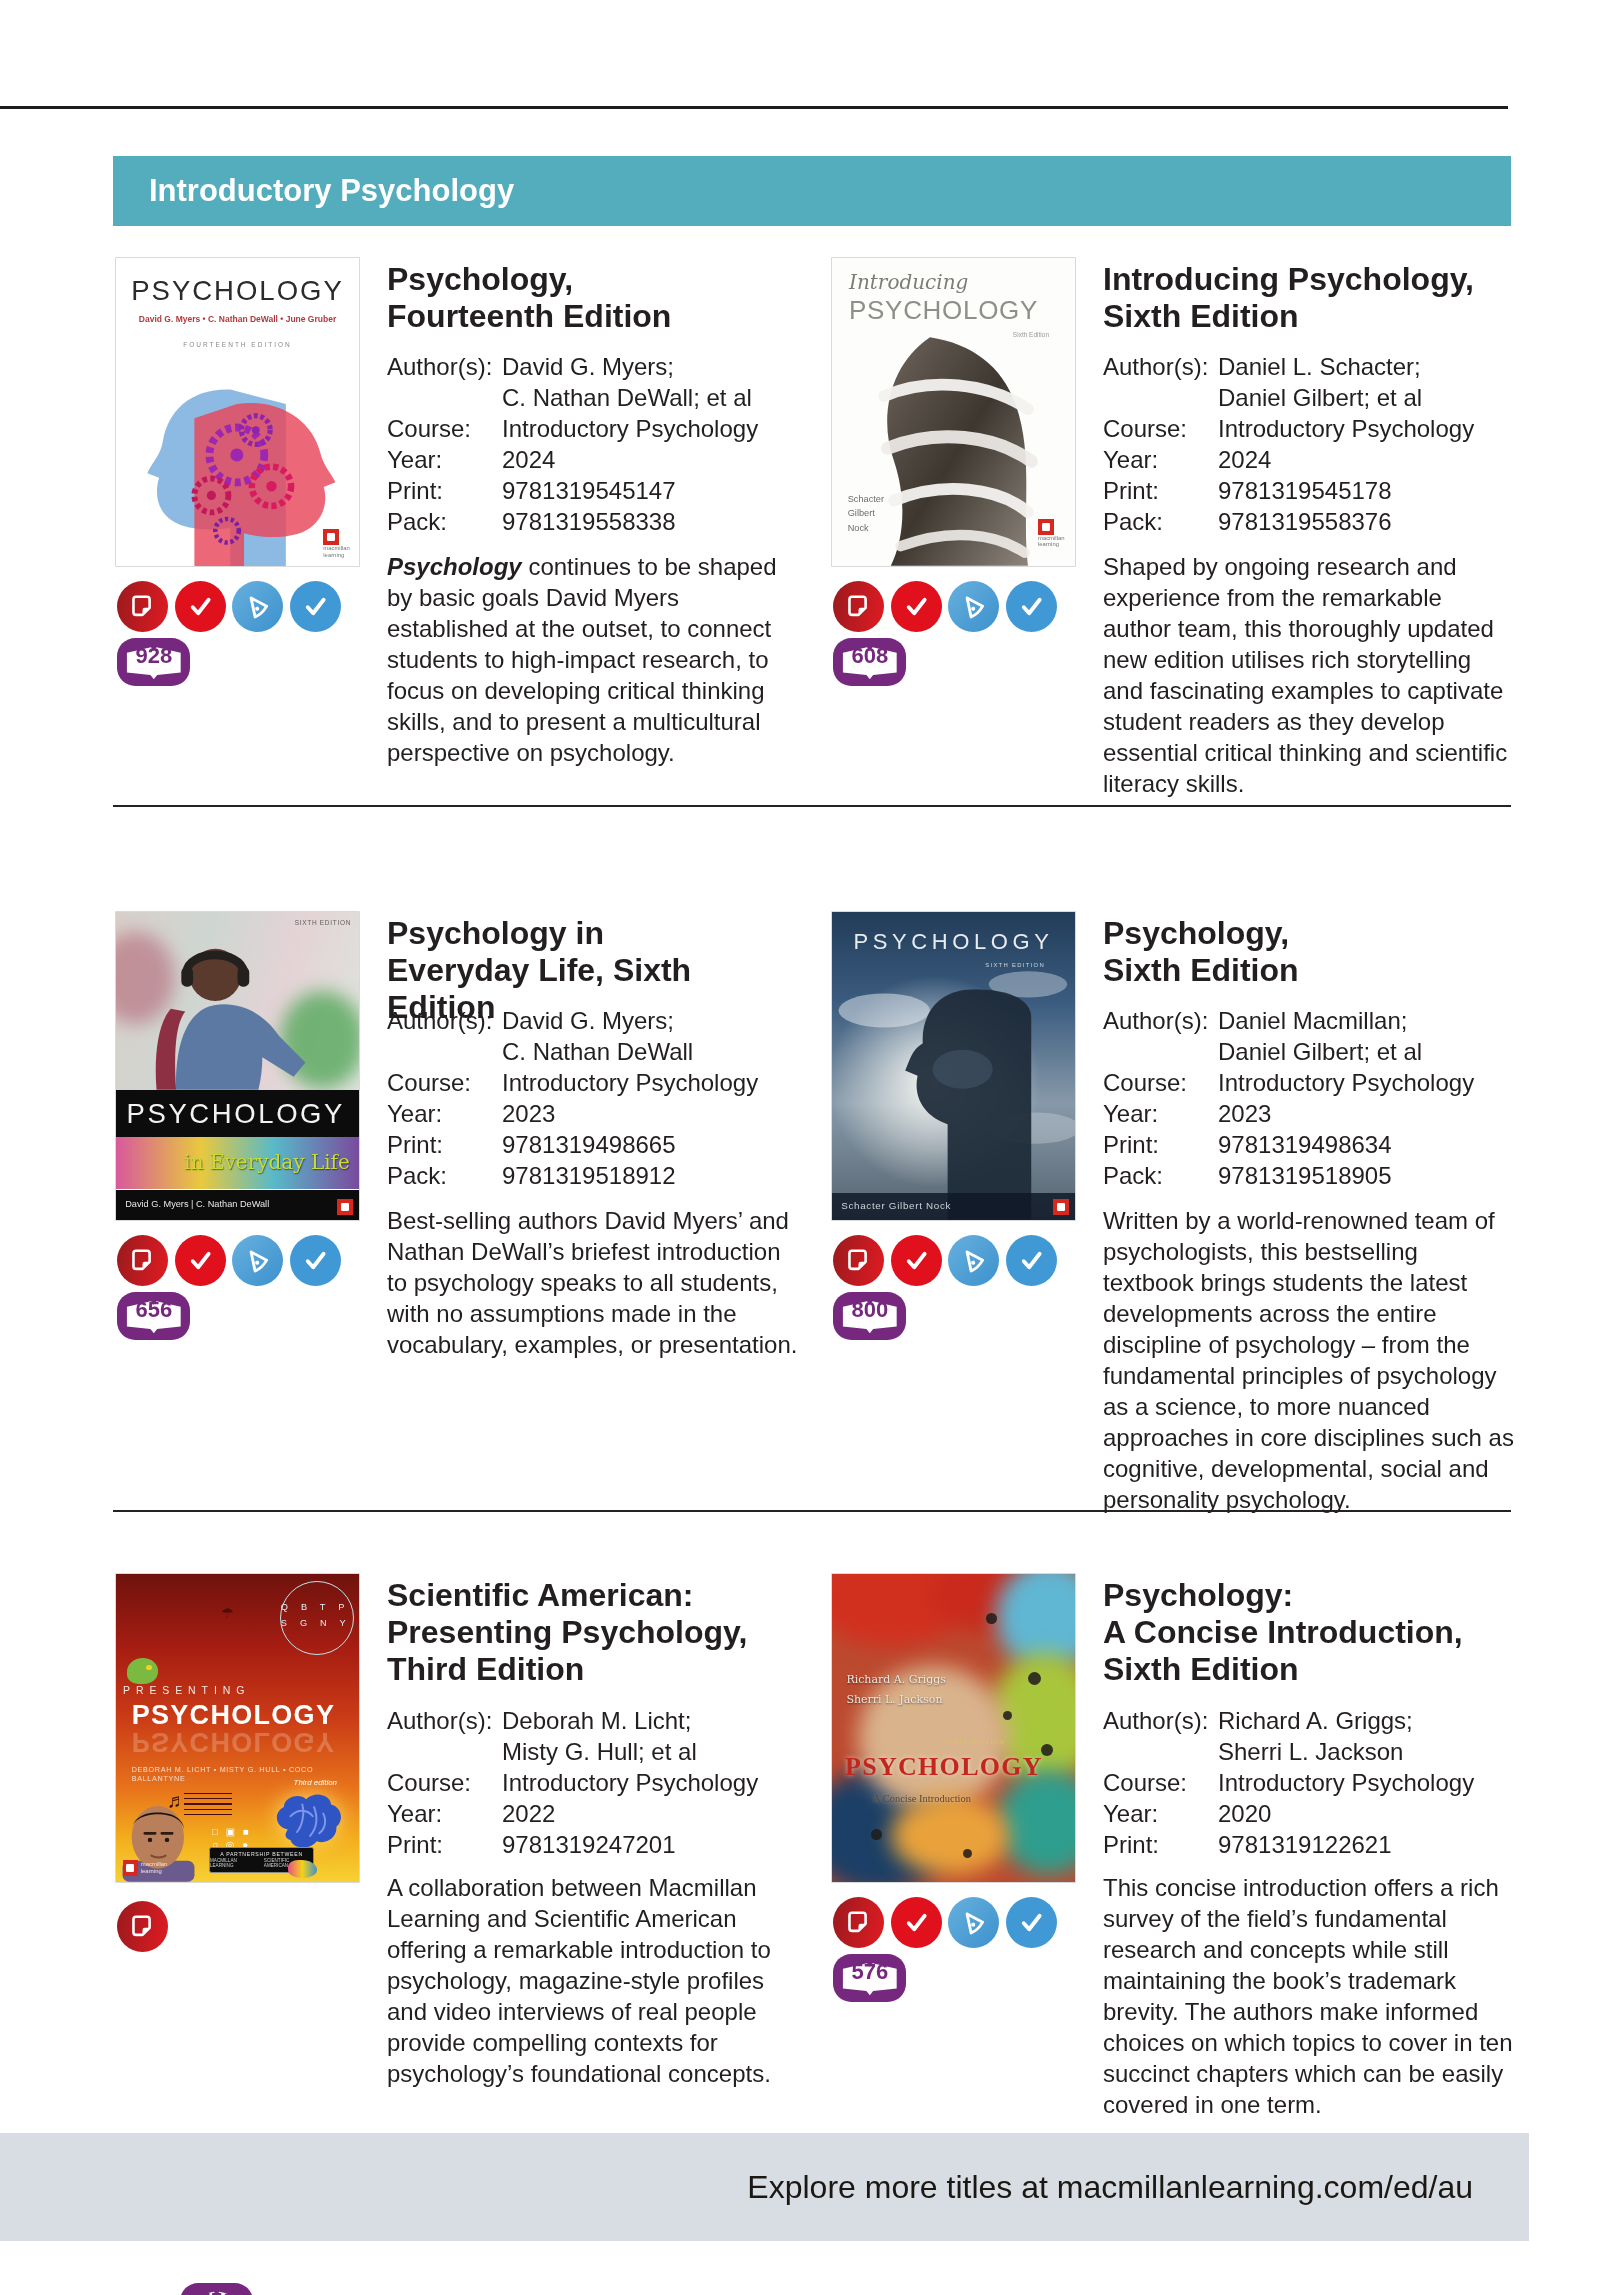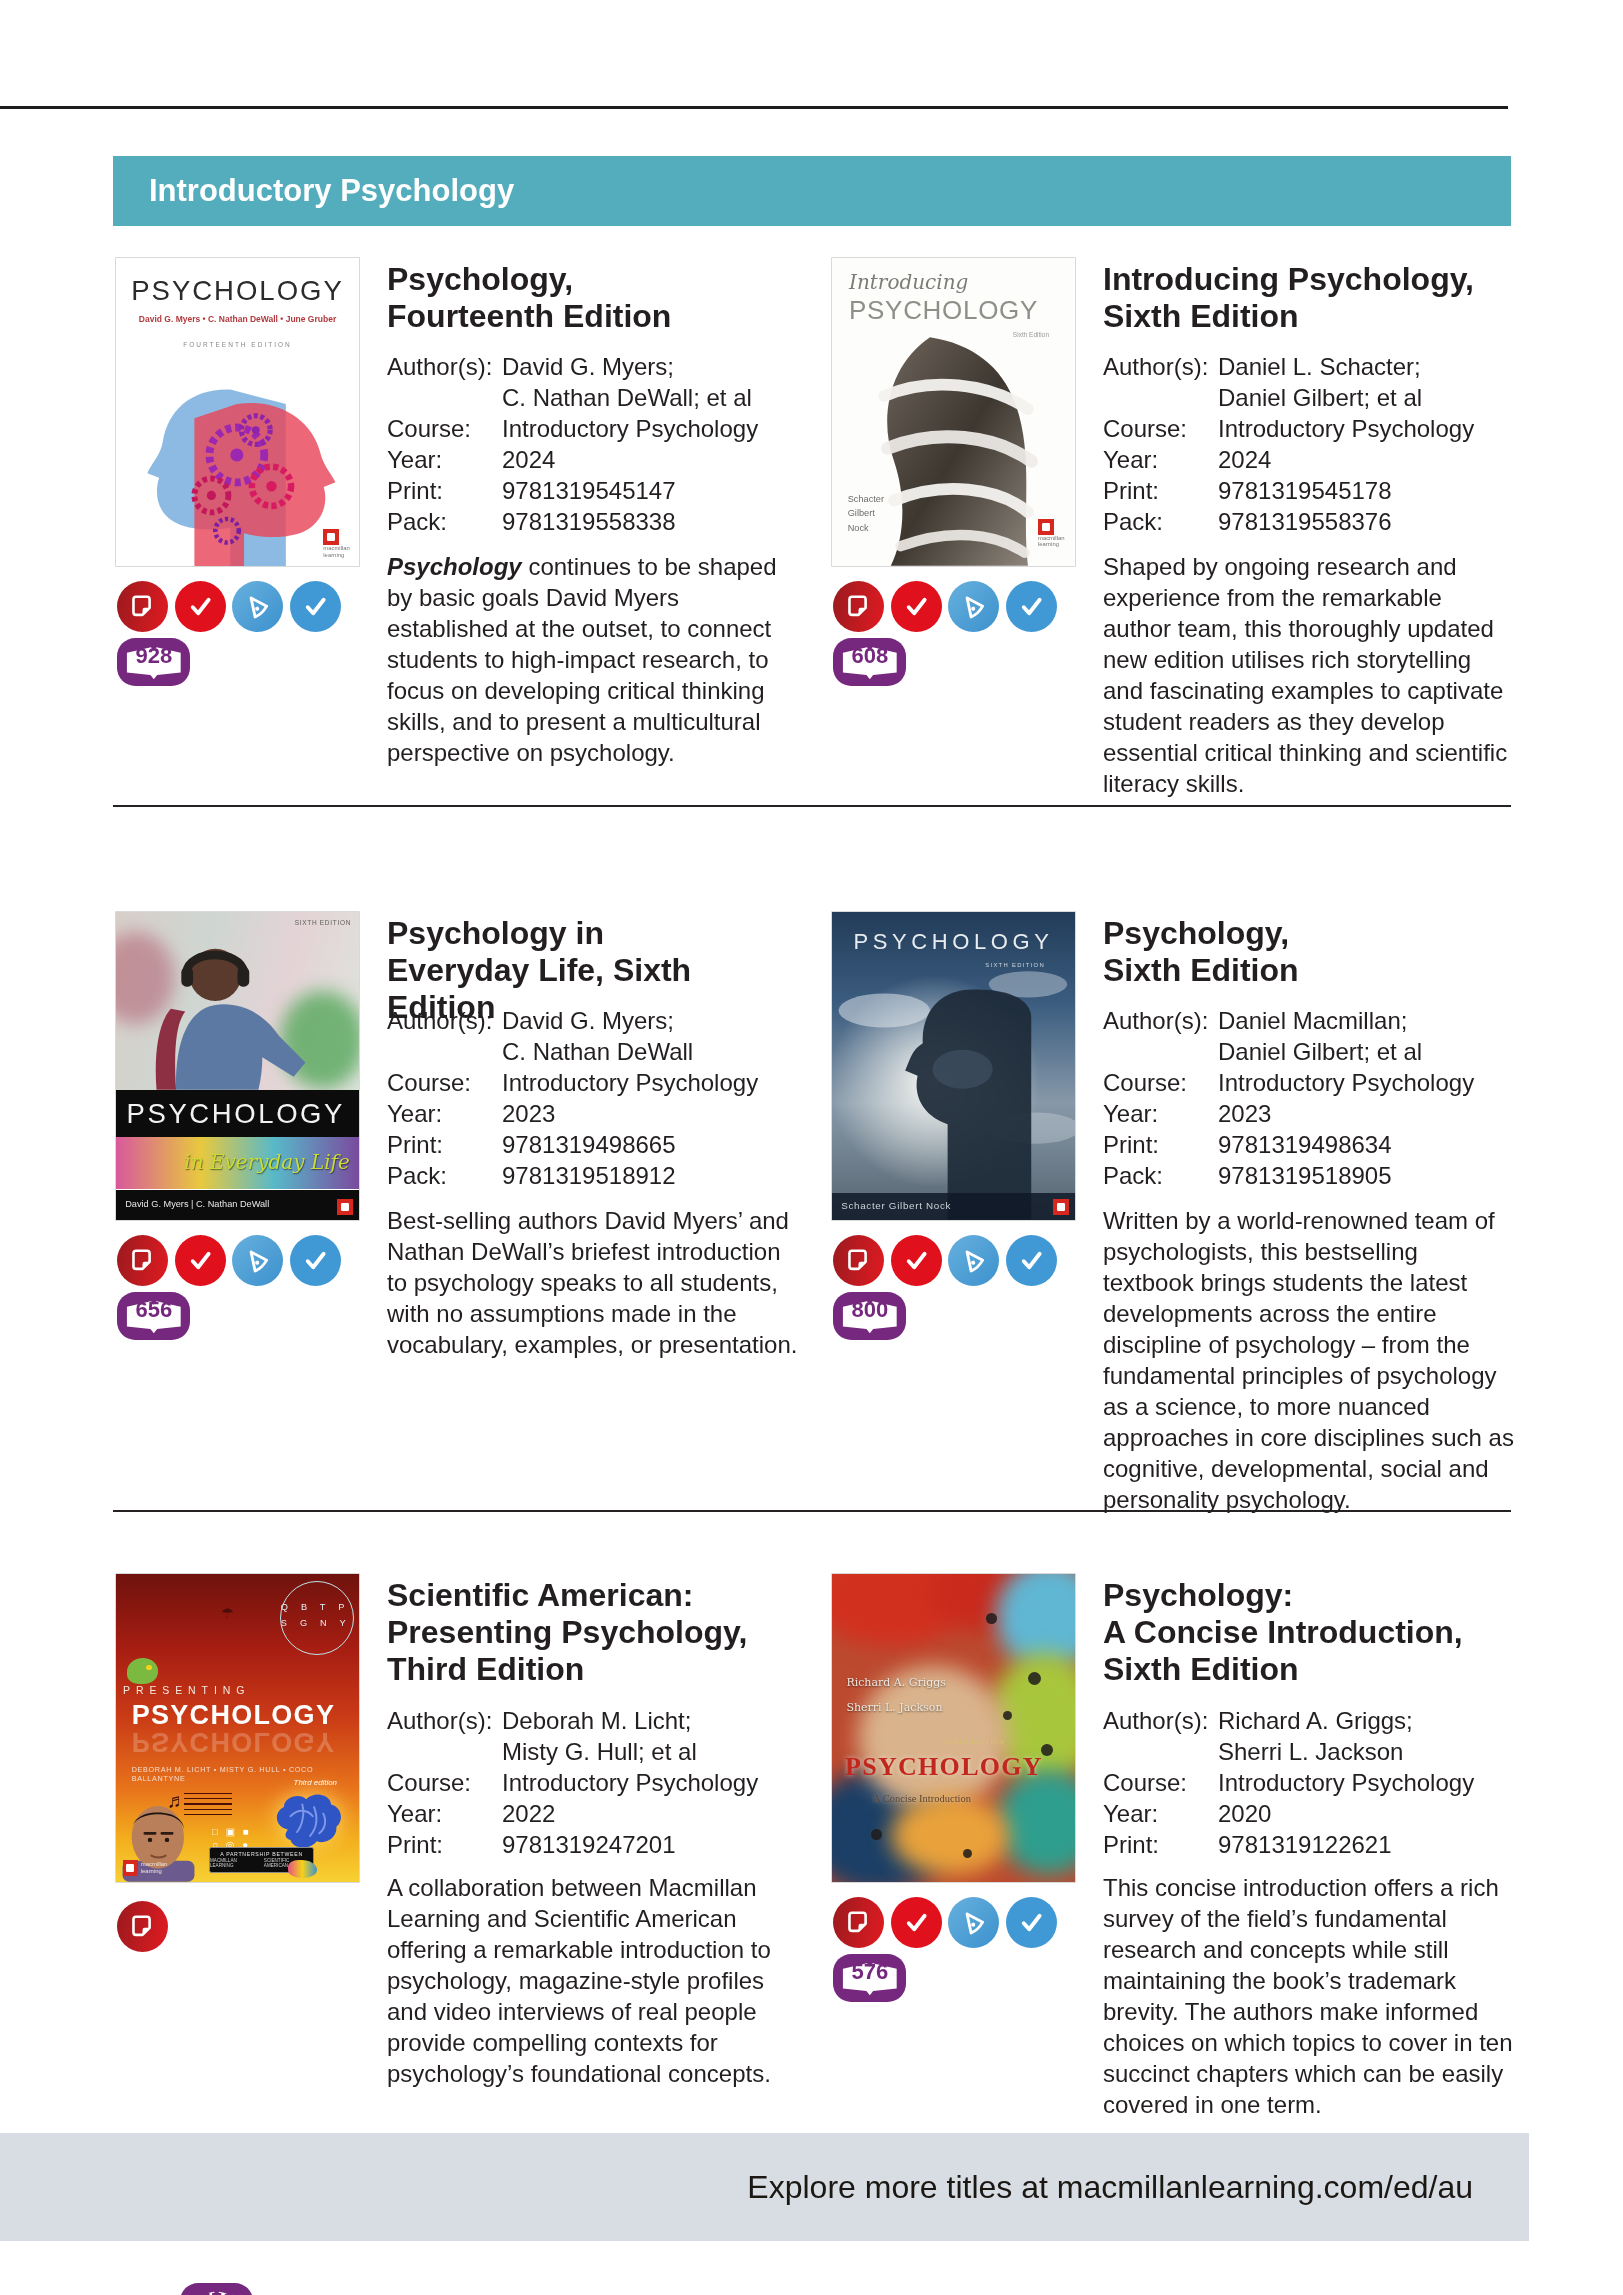--- a/index.html
+++ b/index.html
@@ -75,21 +75,21 @@
 
   
   .c3 .photo{position:absolute;inset:0 0 130px 0;background:linear-gradient(105deg,#d8cfc9 0%,#cfd6d2 35%,#e4d3d6 65%,#dde4dc 100%);}
   .c3 .blob{position:absolute;border-radius:50%;filter:blur(9.2px);}
   .c3 .e{position:absolute;right:7.9px;top:6.5px;font-size:6.5px;color:#5d5d5d;letter-spacing:0.7px;z-index:3;}
   .c3 .band{position:absolute;left:0;top:178px;width:100%;height:47px;background:#0c0c0c;z-index:2;}
   .c3 .band span{position:absolute;left:10.5px;top:7.9px;font-size:27.5px;letter-spacing:2.6px;color:#f2f2f2;}
   .c3 .graf{position:absolute;left:0;top:225px;width:100%;height:52px;
      background:linear-gradient(90deg,#d8599b,#e8c93e 35%,#58b9c9 65%,#7a4a9e);z-index:2;}
   .c3 .sub{position:absolute;right:9.2px;top:238px;z-index:3;font-family:"DejaVu Serif",serif;
-     font-style:italic;font-size:20px;color:#cadd34;text-shadow:0.7px 1.3px 1.3px rgba(0,0,0,.55);}
+     font-size:20px;color:#cadd34;text-shadow:0.7px 1.3px 1.3px rgba(0,0,0,.55);}
   .c3 .bar{position:absolute;left:0;bottom:0;width:100%;height:30px;background:#0c0c0c;z-index:3;}
   .c3 .bar span{position:absolute;left:9.2px;top:9.2px;font-size:9.2px;color:#e8e8e8;}
   .c3 .ml{position:absolute;right:6.5px;bottom:5.2px;z-index:4;}
   .c3 svg{position:absolute;z-index:1;}
 
   
   .c4{background:linear-gradient(180deg,#223c59 0%,#3c5d80 30%,#8799a9 62%,#55636f 100%);}
   .c4 .glow{position:absolute;inset:0;background:radial-gradient(circle at 42% 55%,rgba(255,255,248,.95),rgba(255,255,255,0) 48%);}
   .c4 .t{position:absolute;left:0;top:17px;width:100%;text-align:center;font-size:22px;letter-spacing:4.6px;color:#e8ecef;}
   .c4 .e{position:absolute;right:30px;top:50px;font-size:5.9px;letter-spacing:1.3px;color:#cfd6dd;}
@@ -123,21 +123,21 @@
   .c5 .part .pl{display:flex;justify-content:center;gap:3.9px;font-size:4.6px;color:#cfcfcf;}
   .c5 .ml5{position:absolute;left:6.5px;bottom:6.5px;display:flex;gap:2.6px;align-items:center;}
   .c5 .ml5 .mtxt{color:#f2e4da;}
   .c5 .mask{position:absolute;right:42px;bottom:3.9px;width:29px;height:18.3px;border-radius:40% 60% 50% 50%;
      background:linear-gradient(90deg,#e75480,#f3d21a,#3c91cd);}
 
   
   .c6{background:#bc4a2f;}
   .c6 .b{position:absolute;border-radius:50%;filter:blur(10.5px);}
   .c6 .dot{position:absolute;border-radius:50%;background:#1f1c1a;opacity:.85;filter:blur(0.7px);}
-  .c6 .a{position:absolute;left:14.4px;top:96px;font-family:"DejaVu Serif",serif;font-size:11px;line-height:25px;
+  .c6 .a{position:absolute;left:14.4px;top:96px;font-family:"DejaVu Serif",serif;font-size:11px;line-height:20px;
      color:#efe8df;white-space:pre-line;text-shadow:0 0.7px 2px rgba(0,0,0,.55);}
   .c6 .e{position:absolute;left:113px;top:165px;font-size:5.9px;letter-spacing:1.3px;color:#d9c36a;}
   .c6 .t{position:absolute;left:13px;top:178px;font-family:"Liberation Serif",serif;font-weight:bold;font-size:26px;
      letter-spacing:1.3px;color:#c2271d;text-shadow:0 0 5.2px rgba(255,255,255,.55);}
   .c6 .s{position:absolute;left:41px;top:219px;font-family:"Liberation Serif",serif;font-size:10.5px;color:#5f4430;
      text-shadow:0 0 3.9px rgba(255,255,255,.4);}
 </style>
 </head>
 <body>
 

